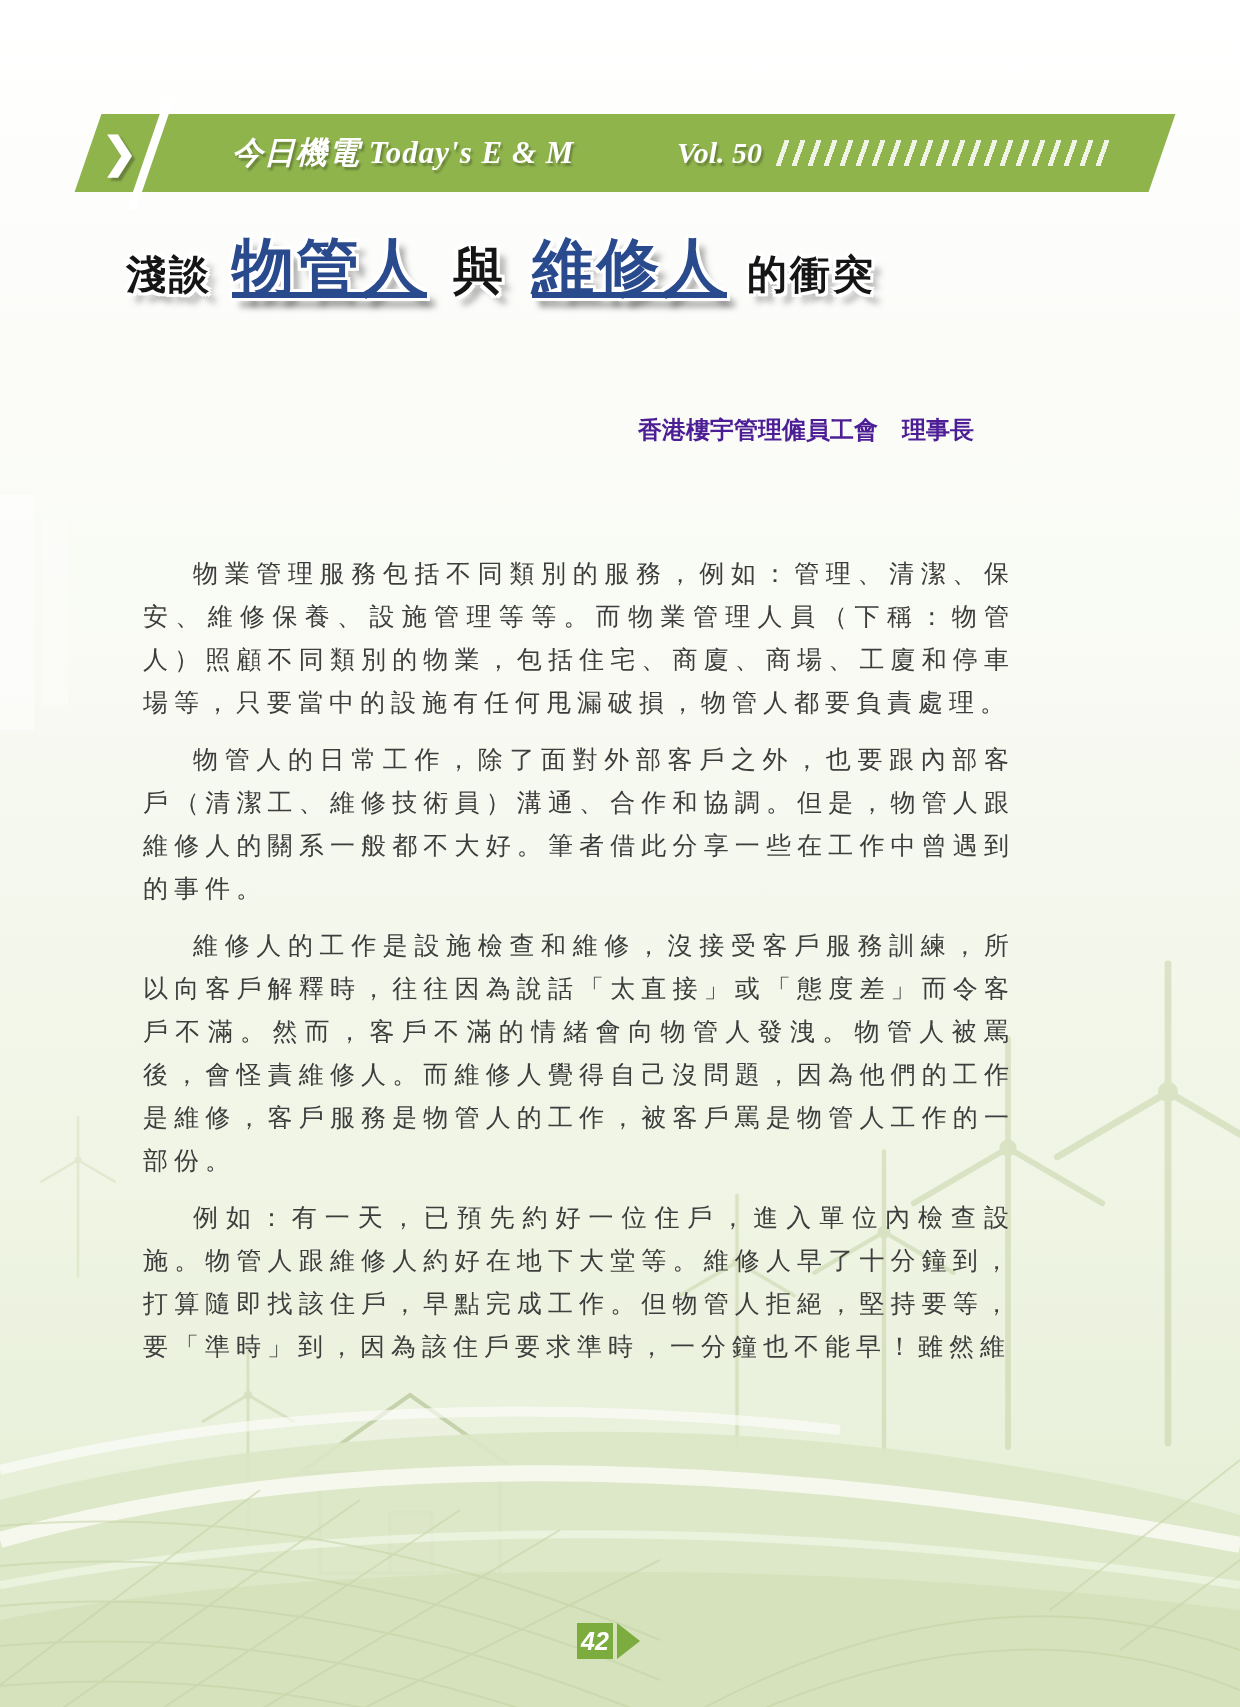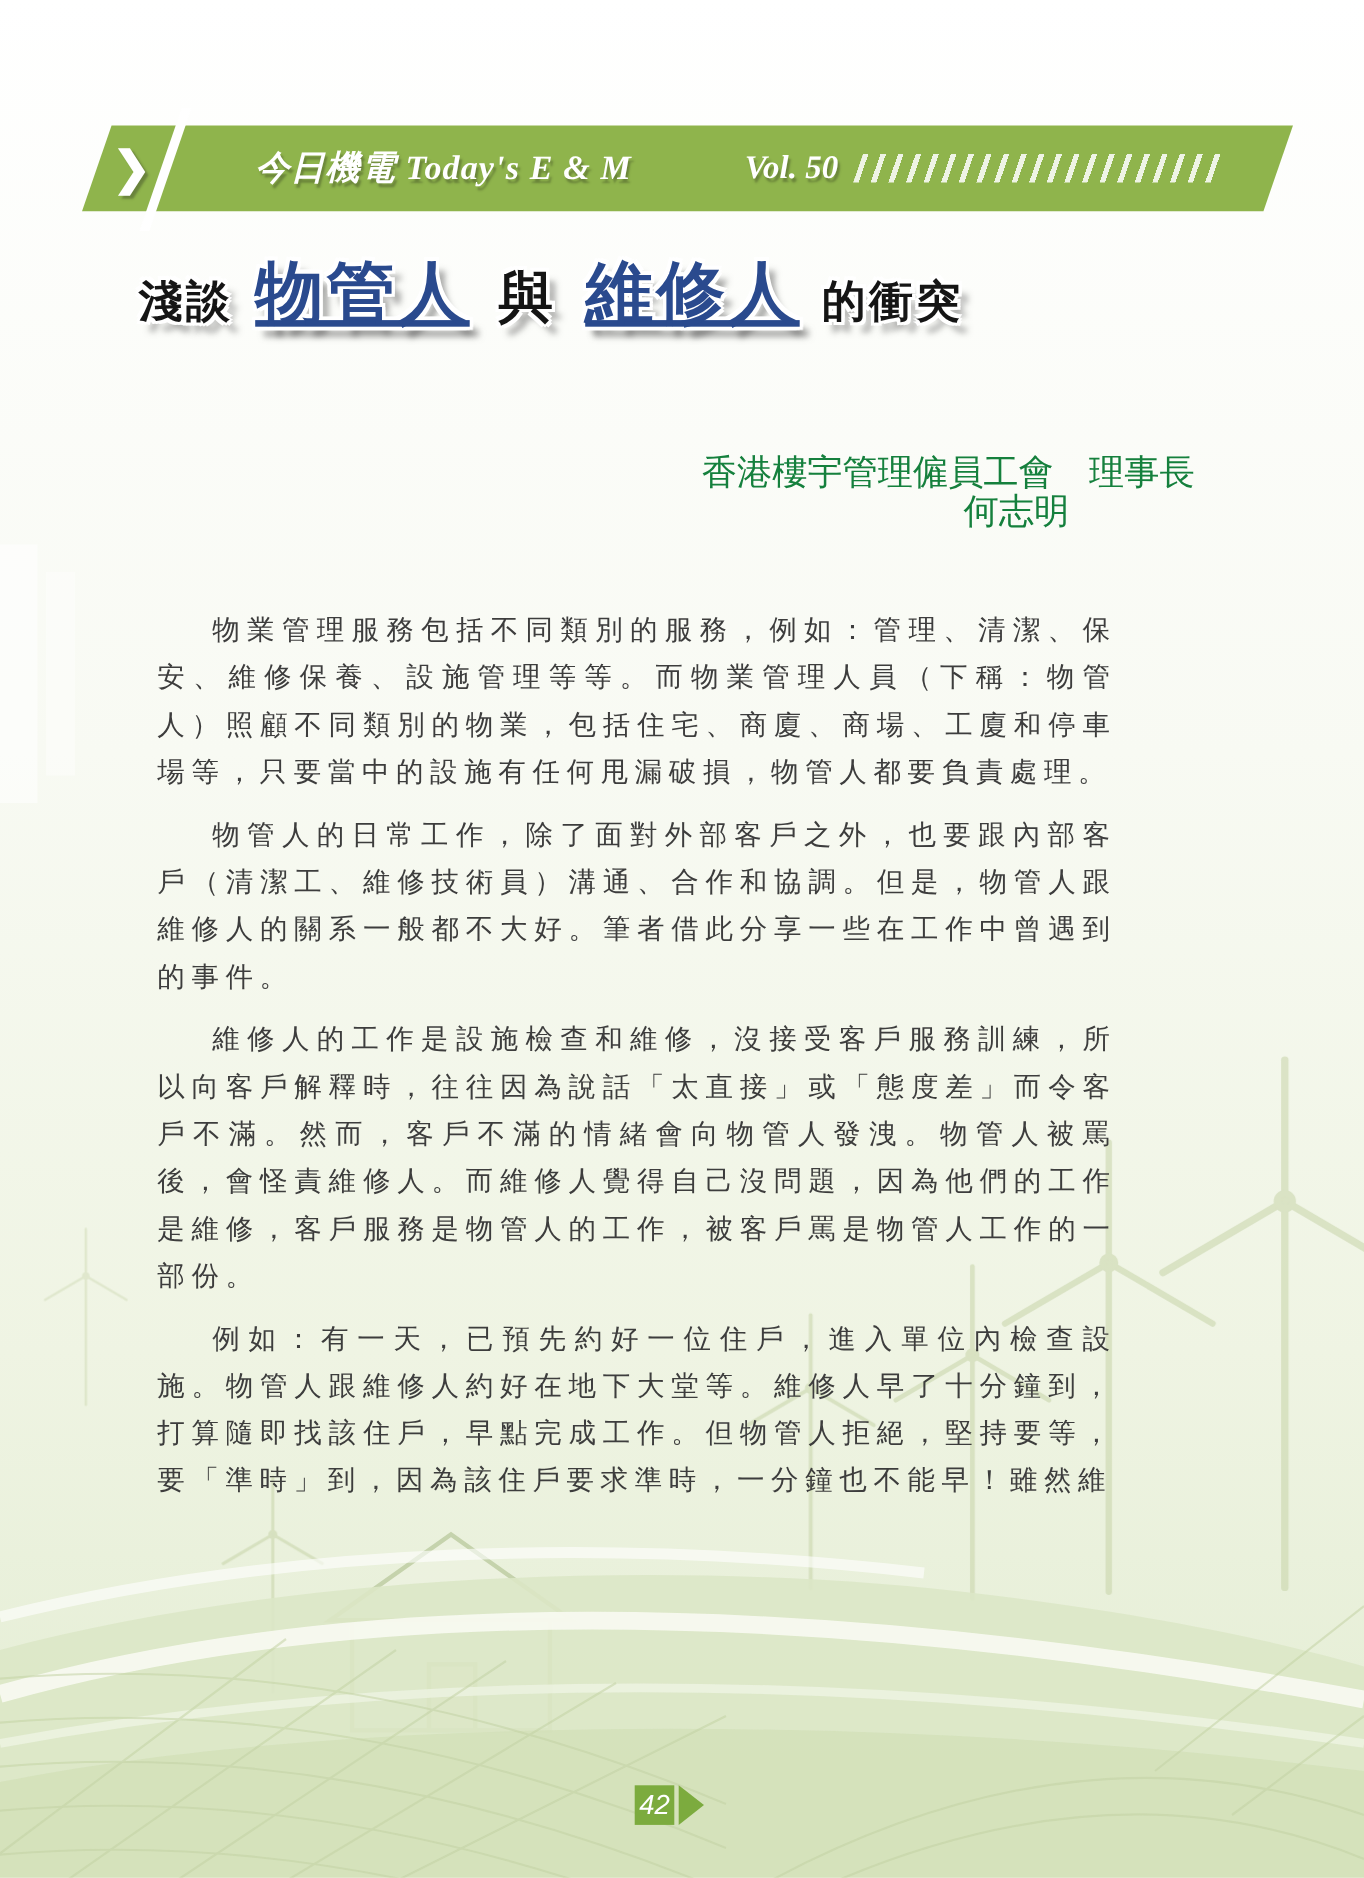--- a/index.html
+++ b/index.html
@@ -48,37 +48,37 @@
     text-shadow:
       -3px -3px 0 #fff, 3px -3px 0 #fff, -3px 3px 0 #fff, 3px 3px 0 #fff,
       -3px 0 0 #fff, 3px 0 0 #fff, 0 -3px 0 #fff, 0 3px 0 #fff,
       8px 9px 6px rgba(70,70,70,.5);
   }
   .seg-black{font-size:40px;color:#151515;margin:0 8px;}
   .seg-small{font-size:50px;color:#151515;margin:0 14px;}
   .seg-blue{font-size:62px;color:var(--title-blue);margin:0 12px;text-decoration:underline;}
 
   
-  .byline{position:absolute;left:638px;top:412px;width:348px;z-index:2;color:#15803d;
-          font-size:32px;line-height:35px;}
+  .byline{position:absolute;left:638px;top:412px;width:348px;z-index:2;color:#4c1d95;
+          font-size:24px;line-height:35px;font-weight:bold;}
   .byline .org{white-space:nowrap;}
   .byline .author{text-align:right;padding-right:14px;}
 
   
   .article{
     position:absolute;left:143px;top:552px;width:872px;z-index:2;
     color:var(--body-text);font-size:25px;line-height:43px;letter-spacing:6px;
     text-align:justify;
   }
   .article p{margin:0 0 14px 0;text-indent:2em;}
 
   
   .page-badge{
     position:absolute;left:577px;top:1623px;width:36px;height:36px;z-index:2;
-    background:var(--page-green);color:#fff;font-style:italic;font-weight:normal;font-size:25px;
+    background:var(--page-green);color:#fff;font-style:italic;font-weight:bold;font-size:25px;
     display:flex;align-items:center;justify-content:center;
   }
   .page-arrow{
     position:absolute;left:617px;top:1623px;width:0;height:0;z-index:2;
     border-top:18px solid transparent;border-bottom:18px solid transparent;
     border-left:23px solid var(--page-green);
   }
 </style>
 </head>
 <body>
@@ -195,21 +195,20 @@
   <div class="title-row">
     <span class="t-seg seg-black">淺談</span>
     <span class="t-seg seg-blue">物管人</span>
     <span class="t-seg seg-small">與</span>
     <span class="t-seg seg-blue">維修人</span>
     <span class="t-seg seg-black">的衝突</span>
   </div>
 
   <div class="byline">
     <div class="org">香港樓宇管理僱員工會　理事長</div>
-    <div class="author">何志明</div>
   </div>
 
   <div class="article">
     <p>物業管理服務包括不同類別的服務，例如：管理、清潔、保安、維修保養、設施管理等等。而物業管理人員（下稱：物管人）照顧不同類別的物業，包括住宅、商廈、商場、工廈和停車場等，只要當中的設施有任何甩漏破損，物管人都要負責處理。</p>
     <p>物管人的日常工作，除了面對外部客戶之外，也要跟內部客戶（清潔工、維修技術員）溝通、合作和協調。但是，物管人跟維修人的關系一般都不大好。筆者借此分享一些在工作中曾遇到的事件。</p>
     <p>維修人的工作是設施檢查和維修，沒接受客戶服務訓練，所以向客戶解釋時，往往因為說話「太直接」或「態度差」而令客戶不滿。然而，客戶不滿的情緒會向物管人發洩。物管人被罵後，會怪責維修人。而維修人覺得自己沒問題，因為他們的工作是維修，客戶服務是物管人的工作，被客戶罵是物管人工作的一部份。</p>
     <p>例如：有一天，已預先約好一位住戶，進入單位內檢查設施。物管人跟維修人約好在地下大堂等。維修人早了十分鐘到，打算隨即找該住戶，早點完成工作。但物管人拒絕，堅持要等，要「準時」到，因為該住戶要求準時，一分鐘也不能早！雖然維</p>
   </div>
 
   <div class="page-badge">42</div>

